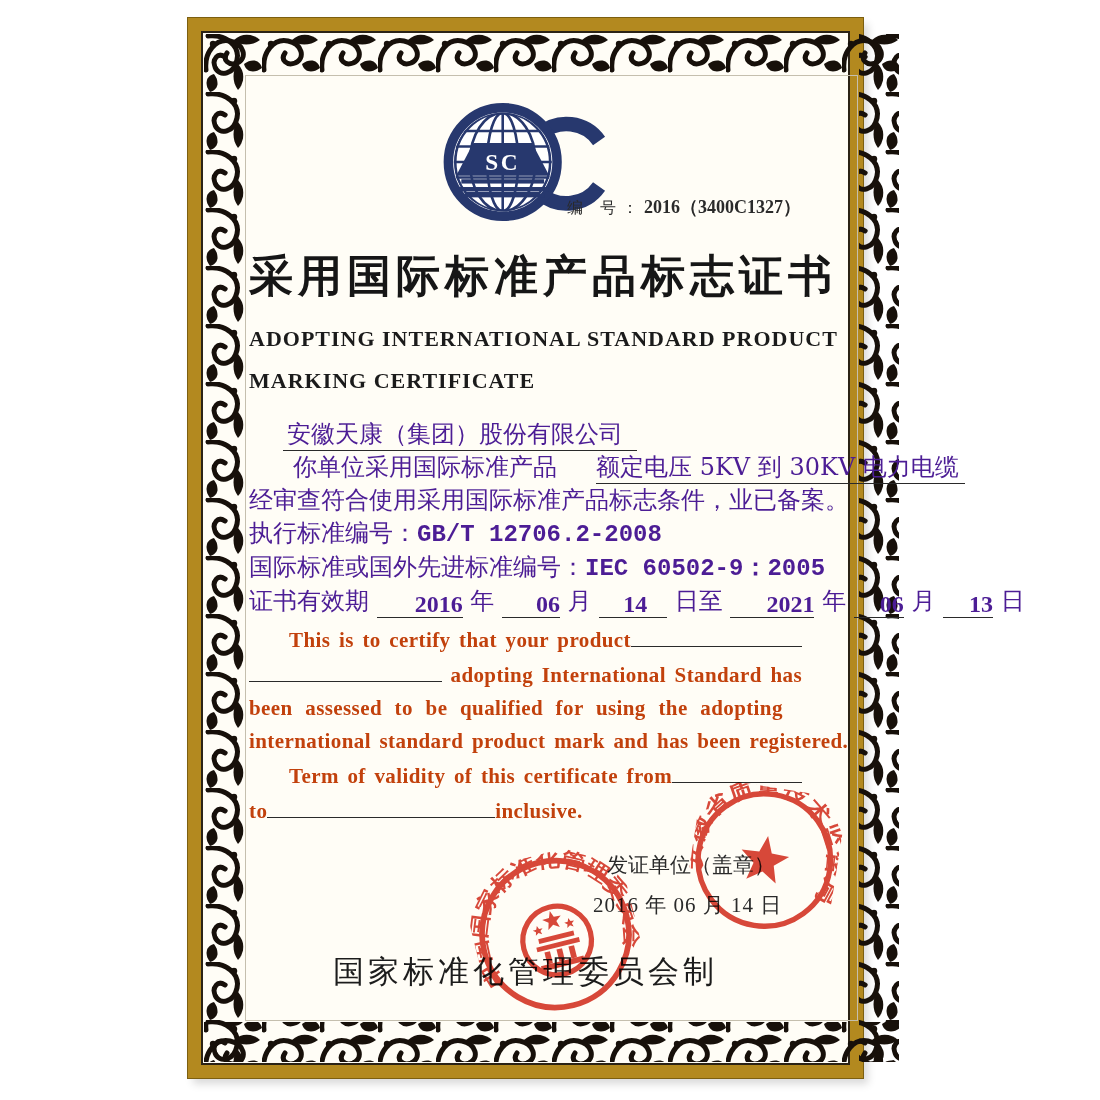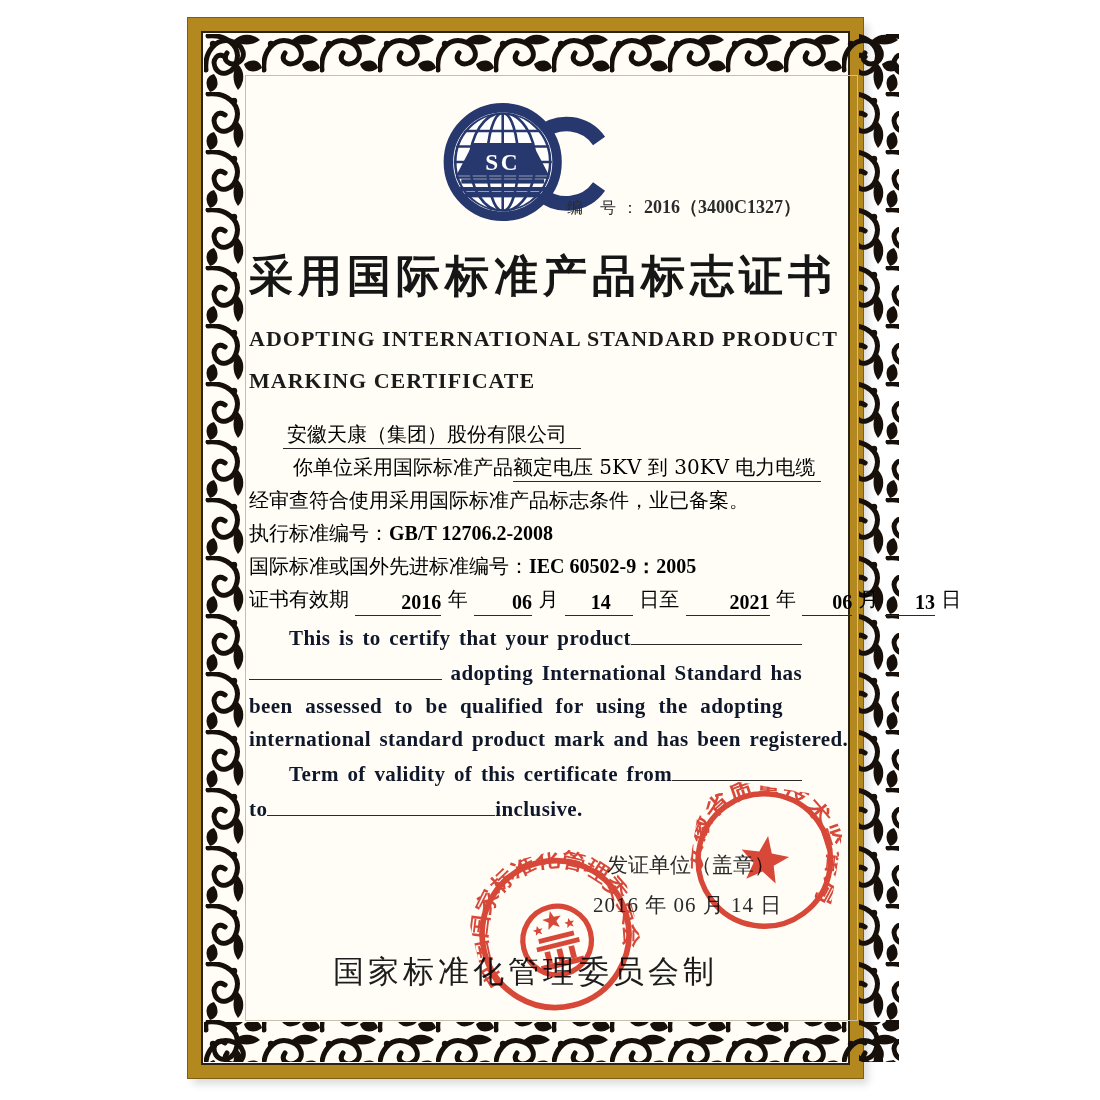--- a/index.html
+++ b/index.html
@@ -35,35 +35,35 @@
     font-family:"DejaVu Serif","Liberation Serif",serif;
   }
   .title-en{
     text-align:left;font-weight:700;font-size:22px;letter-spacing:1px;
     color:#1b1b1b;font-family:"Liberation Serif",serif;white-space:nowrap;
   }
   .title-en.l1{margin-top:20px;}
   .title-en.l2{margin-top:16px;}
 
   .body-cn{
-    margin-top:24px;font-size:20px;line-height:33px;color:#000000;
+    margin-top:24px;font-size:24px;line-height:33px;color:#4c1d95;
     font-family:"DejaVu Serif","Liberation Serif",serif;
   }
   .body-cn .row{white-space:nowrap;}
   .ul{border-bottom:1.5px solid #2a2a2a;}
   .indent{display:inline-block;width:44px;}
   .uv{
     display:inline-block;text-align:right;border-bottom:1.5px solid #2a2a2a;
     font-family:"Liberation Serif",serif;font-weight:600;line-height:26px;vertical-align:bottom;
   }
-  .mono-val{font-family:Liberation Serif, serif;font-weight:600;}
+  .mono-val{font-family:Liberation Mono, monospace;font-weight:600;}
 
   .english{
     margin-top:4px;font-size:21px;line-height:33px;font-weight:600;
-    color:#0f172a;font-family:"Liberation Serif",serif;letter-spacing:0.4px;word-spacing:3px;
+    color:#c2410c;font-family:"Liberation Serif",serif;letter-spacing:0.4px;word-spacing:3px;
   }
   .eng-row{display:flex;align-items:baseline;white-space:nowrap;}
   .blank{border-bottom:1.6px solid #2a2a2a;display:inline-block;height:24px;}
   .blank.fill{flex:1;}
   .ws-wide{word-spacing:7px;text-align:right;}
 
   .issue{
     position:absolute;top:768px;left:358px;font-size:21px;line-height:40px;
     color:#2a2a2a;white-space:nowrap;z-index:2;
     font-family:"DejaVu Serif","Liberation Serif",serif;
@@ -148,21 +148,21 @@
 
       <div class="title-cn">采用国际标准产品标志证书</div>
       <div class="title-en l1">ADOPTING INTERNATIONAL STANDARD PRODUCT</div>
       <div class="title-en l2">MARKING CERTIFICATE</div>
 
       <div class="body-cn">
         <div class="row">
           <span class="indent" style="width:34px"></span><span class="ul" style="padding:0 14px 2px 4px;">安徽天康（集团）股份有限公司</span>
         </div>
         <div class="row">
-          <span class="indent"></span><span>你单位采用国际标准产品</span><span class="ul" style="padding:0 6px 2px 0;">额定电压 5KV 到 30KV 电力电缆</span>
+          <span class="indent"></span><span>你单位采用国际标准产品</span><span class="ul" style="padding:0 6px 2px 0;margin-left:39px;">额定电压 5KV 到 30KV 电力电缆</span>
         </div>
         <div class="row">经审查符合使用采用国际标准产品标志条件，业已备案。</div>
         <div class="row">
           <span>执行标准编号：</span><span class="mono-val">GB/T 12706.2-2008</span>
         </div>
         <div class="row">
           <span>国际标准或国外先进标准编号：</span><span class="mono-val">IEC 60502-9：2005</span>
         </div>
         <div class="row">
           <span>证书有效期</span>

